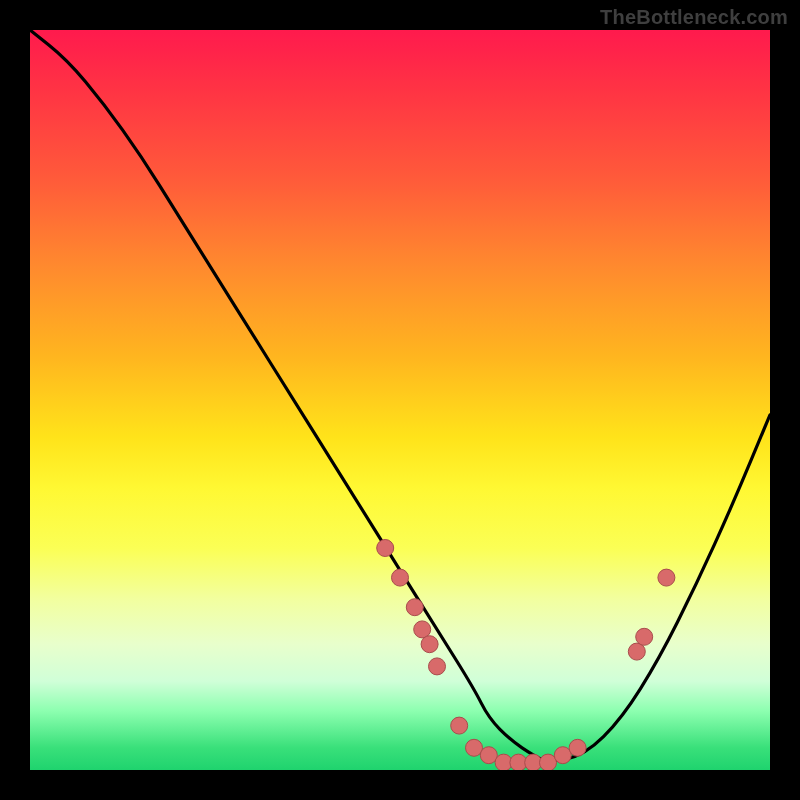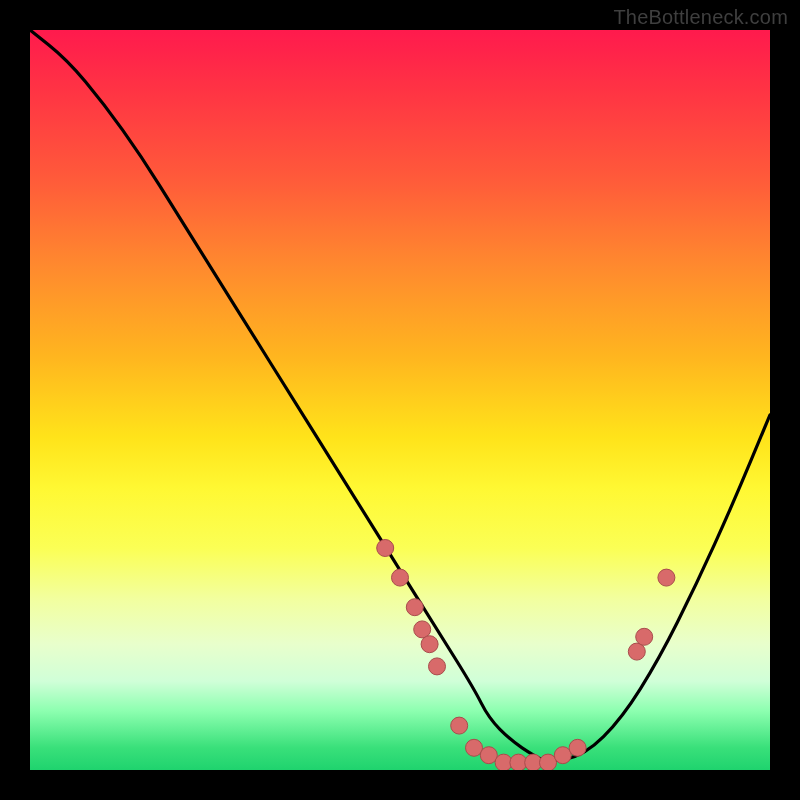--- a/index.html
+++ b/index.html
@@ -53,21 +53,21 @@
     width: 740px;
     height: 740px;
   }
   .attrib {
     position: absolute;
     top: 6px;
     right: 12px;
     color: #3f3f3f;
     font-size: 20px;
     letter-spacing: 0.2px;
-    font-weight: 400;
+    font-weight: 700;
   }
 </style>
 </head>
 <body>
 
 <div class="frame">
   <div class="plot">
     <div class="gradient"></div>
     <svg class="svg-layer" viewBox="0 0 740 740" preserveAspectRatio="none">
       <path id="curve-path" fill="none" stroke="#000000" stroke-width="3.2" stroke-linecap="round" d="M 0 0 Q 0 0 18.5 14.800000000000011 Q 37 29.600000000000023 55.5 51.80000000000001 Q 74 74 92.5 99.90000000000003 Q 111 125.80000000000007 129.5 155.40000000000003 Q 148 185 166.5 214.6 Q 185 244.2 203.5 273.8 Q 222 303.40000000000003 240.5 333 Q 259 362.59999999999997 277.5 392.2 Q 296 421.8 314.5 451.4 Q 333 481 351.5 510.6 Q 370 540.2 388.5 569.8 Q 407.00000000000006 599.4 425.5 629 Q 444 658.6 451.4 673.4000000000001 Q 458.8 688.2 469.9 699.3 Q 481 710.4 492.1 717.8 Q 503.20000000000005 725.2 510.6 728.9000000000001 Q 518 732.6 536.5 728.9000000000001 Q 555 725.2 573.5 706.7 Q 592 688.2 610.5 658.6 Q 629 629 647.5 592 Q 666 555 684.5 514.3 Q 703 473.6 721.5 429.20000000000005 T 740 384.8"></path>

